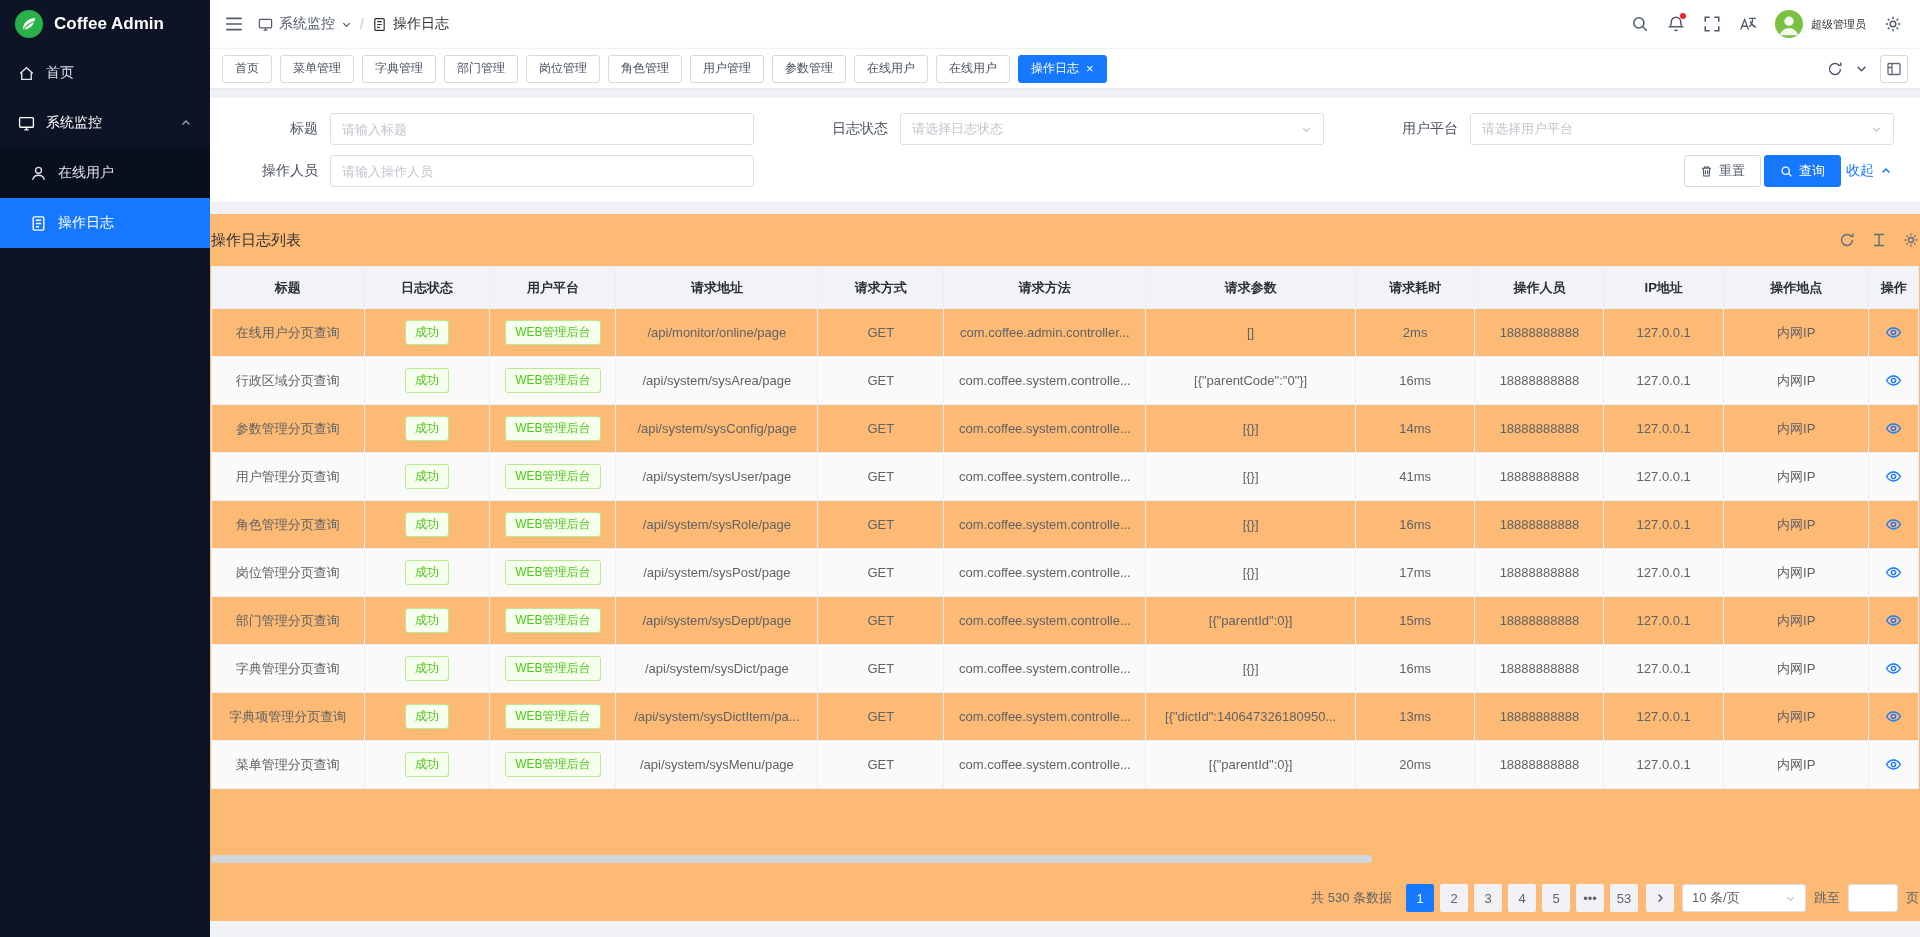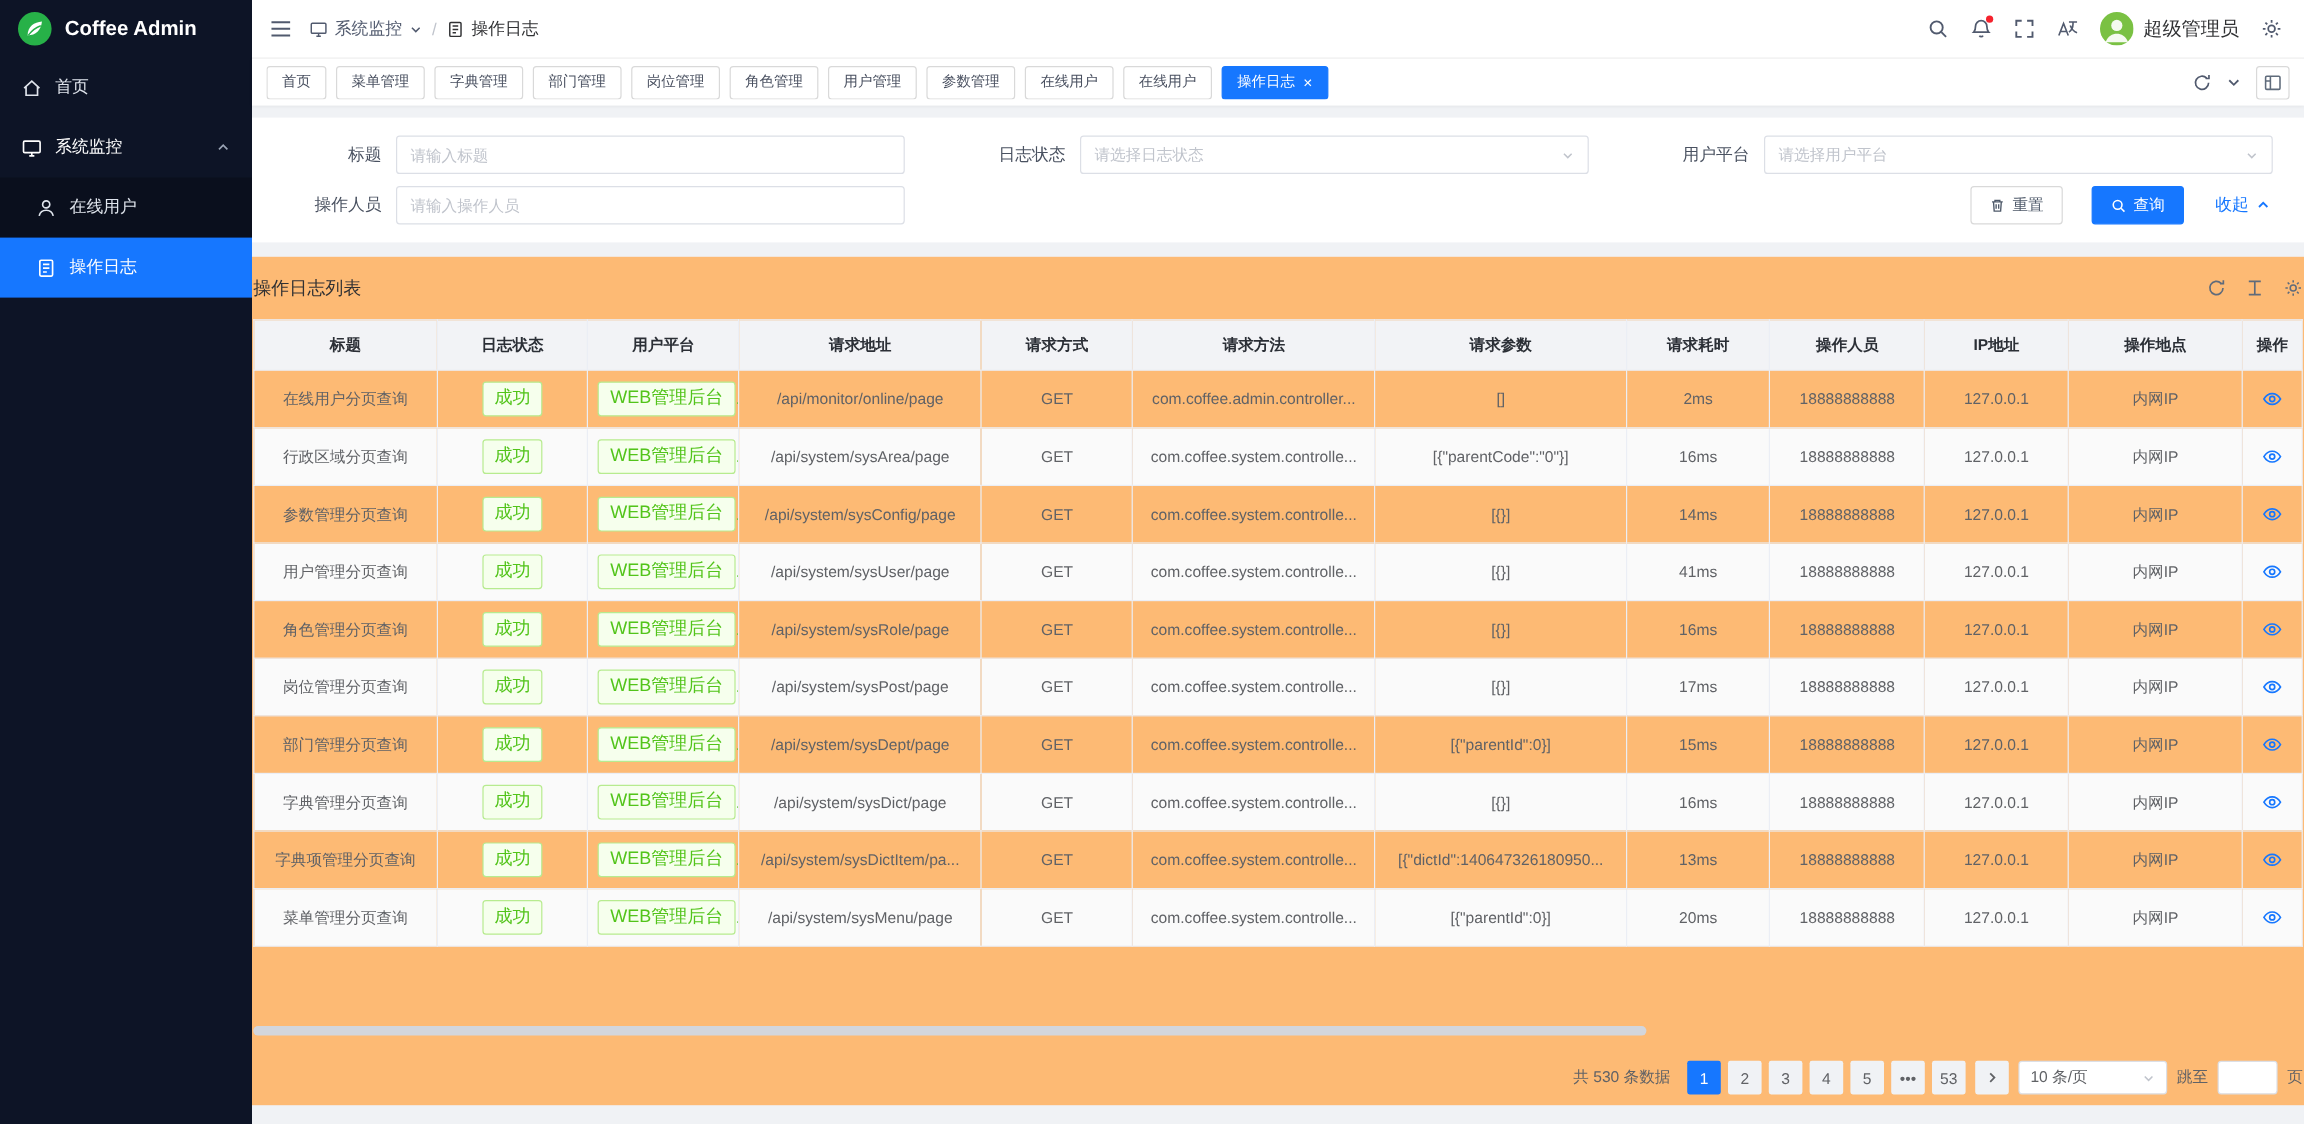--- a/index.html
+++ b/index.html
@@ -28,21 +28,21 @@
   .topbar{height:48px;background:#fff;display:flex;align-items:center;padding:0 18px 0 14px;gap:14px;flex:0 0 48px;}
   .tb-icon{color:#515a6e;display:inline-flex;cursor:pointer;}
   .breadcrumb{display:flex;align-items:center;gap:8px;font-size:14px;color:#515a6e;}
   .bc-item{display:flex;align-items:center;gap:6px;}
   .bc-sep{color:#c0c4cc;}
   .bc-item.current{color:#303133;}
   .tb-right{margin-left:auto;display:flex;align-items:center;gap:18px;color:#515a6e;}
   .tb-bell{position:relative;display:inline-flex;}
   .tb-dot{position:absolute;top:-2px;right:-1px;width:6px;height:6px;border-radius:50%;background:#f5222d;}
   .tb-user{display:flex;align-items:center;gap:8px;cursor:pointer;}
-  .tb-name{color:#303133;font-size:16px;}
+  .tb-name{color:#303133;font-size:11px;}
 
   
   .tabsbar{height:40px;background:#fff;border-top:1px solid #f0f0f0;box-shadow:0 1px 3px rgba(0,0,0,.06);
     display:flex;align-items:center;padding:0 12px;gap:8px;flex:0 0 40px;position:relative;z-index:2;}
   .tabs{display:flex;gap:8px;flex:1;overflow:hidden;}
   .tab{display:flex;align-items:center;gap:7px;height:28px;padding:0 12px;border:1px solid #d9d9d9;border-radius:3px;
     font-size:12px;color:#495060;background:#fff;cursor:pointer;white-space:nowrap;}
   .tab.active{background:var(--accent);border-color:var(--accent);color:#fff;}
   .tab-close{font-size:13px;line-height:1;}
   .tabs-actions{display:flex;align-items:center;gap:12px;color:#5f6b7b;}
@@ -54,21 +54,21 @@
   .filter-card{background:#fff;margin-top:10px;padding:15px 0;}
   .f-row{display:grid;grid-template-columns:1fr 1fr 1fr;align-items:center;}
   .f-row + .f-row{margin-top:10px;}
   .f-field{display:flex;align-items:center;padding-right:26px;}
   .f-field label{flex:0 0 120px;text-align:right;padding-right:12px;font-size:14px;color:#4a5261;white-space:nowrap;}
   .input,.selectbox{height:32px;border:1px solid #dcdfe6;border-radius:3px;background:#fff;font-size:13px;color:#303133;padding:0 11px;flex:1;min-width:0;}
   .input::placeholder{color:#c0c4cc;}
   .selectbox{display:flex;align-items:center;gap:4px;cursor:pointer;}
   .selectbox .ph{color:#c0c4cc;flex:1;overflow:hidden;white-space:nowrap;}
   .selectbox .caret{color:#c0c4cc;display:inline-flex;}
-  .f-actions{grid-column:2 / 4;display:flex;justify-content:flex-end;align-items:center;gap:24px;padding-right:26px;}
+  .f-actions{grid-column:2 / 4;display:flex;justify-content:flex-end;align-items:center;gap:3px;padding-right:26px;}
   .btn{height:32px;display:inline-flex;align-items:center;gap:6px;padding:0 15px;border:1px solid #d9d9d9;border-radius:3px;background:#fff;font-size:13px;color:#4e5969;cursor:pointer;font-family:inherit;}
   .btn.primary{background:var(--accent);border-color:var(--accent);color:#fff;}
   .btn.link{border:none;background:transparent;color:var(--accent);padding:0 2px;font-size:14px;}
 
   
   .table-card{background:#fdba74;margin:12px 0 16px;flex:1;display:flex;flex-direction:column;padding:0 1px;overflow:hidden;}
   .card-head{height:52px;display:flex;align-items:center;flex:0 0 52px;}
   .card-title{font-size:15px;color:#303133;flex:1;}
   .card-tools{display:flex;gap:16px;color:#5f6b7b;}
   .card-tools .tool{cursor:pointer;display:inline-flex;}
@@ -76,21 +76,21 @@
   table{width:100%;border-collapse:collapse;table-layout:fixed;}
   th,td{border:1px solid #ebeef5;text-align:center;font-size:13px;color:#606266;padding:0 8px;overflow:hidden;white-space:nowrap;text-overflow:ellipsis;}
   thead th{background:#f2f3f6;color:#2b2f36;font-weight:bold;height:42px;}
   tbody td{height:48px;}
   tbody tr:nth-child(even){background:#fafafa;}
   th:nth-child(1){width:148px} th:nth-child(2){width:122px} th:nth-child(3){width:122px}
   th:nth-child(4){width:196px} th:nth-child(5){width:122px} th:nth-child(6){width:196px}
   th:nth-child(7){width:203px} th:nth-child(8){width:116px} th:nth-child(9){width:125px}
   th:nth-child(10){width:116px} th:nth-child(11){width:141px} th:nth-child(12){width:48px}
   .c-action{box-shadow:-7px 0 8px -6px rgba(0,0,0,.18);}
-  .badge{display:inline-block;padding:3px 9px;border-radius:3px;font-size:15px;line-height:1.35;
+  .badge{display:inline-block;padding:3px 9px;border-radius:3px;font-size:12px;line-height:1.35;
     color:var(--success);background:#f6ffed;border:1px solid #b7eb8f;}
   .eye{display:inline-flex;color:var(--accent);cursor:pointer;vertical-align:middle;}
 
   .table-spacer{flex:1;min-height:24px;}
   .hscroll{height:8px;margin:0 0 12px;flex:0 0 8px;}
   .hthumb{width:68%;height:8px;background:#d3d6dc;border-radius:4px;cursor:pointer;}
 
   
   .pagination{height:46px;display:flex;align-items:center;justify-content:flex-end;gap:8px;font-size:13px;color:#606266;flex:0 0 46px;}
   .pg-total{margin-right:6px;}

